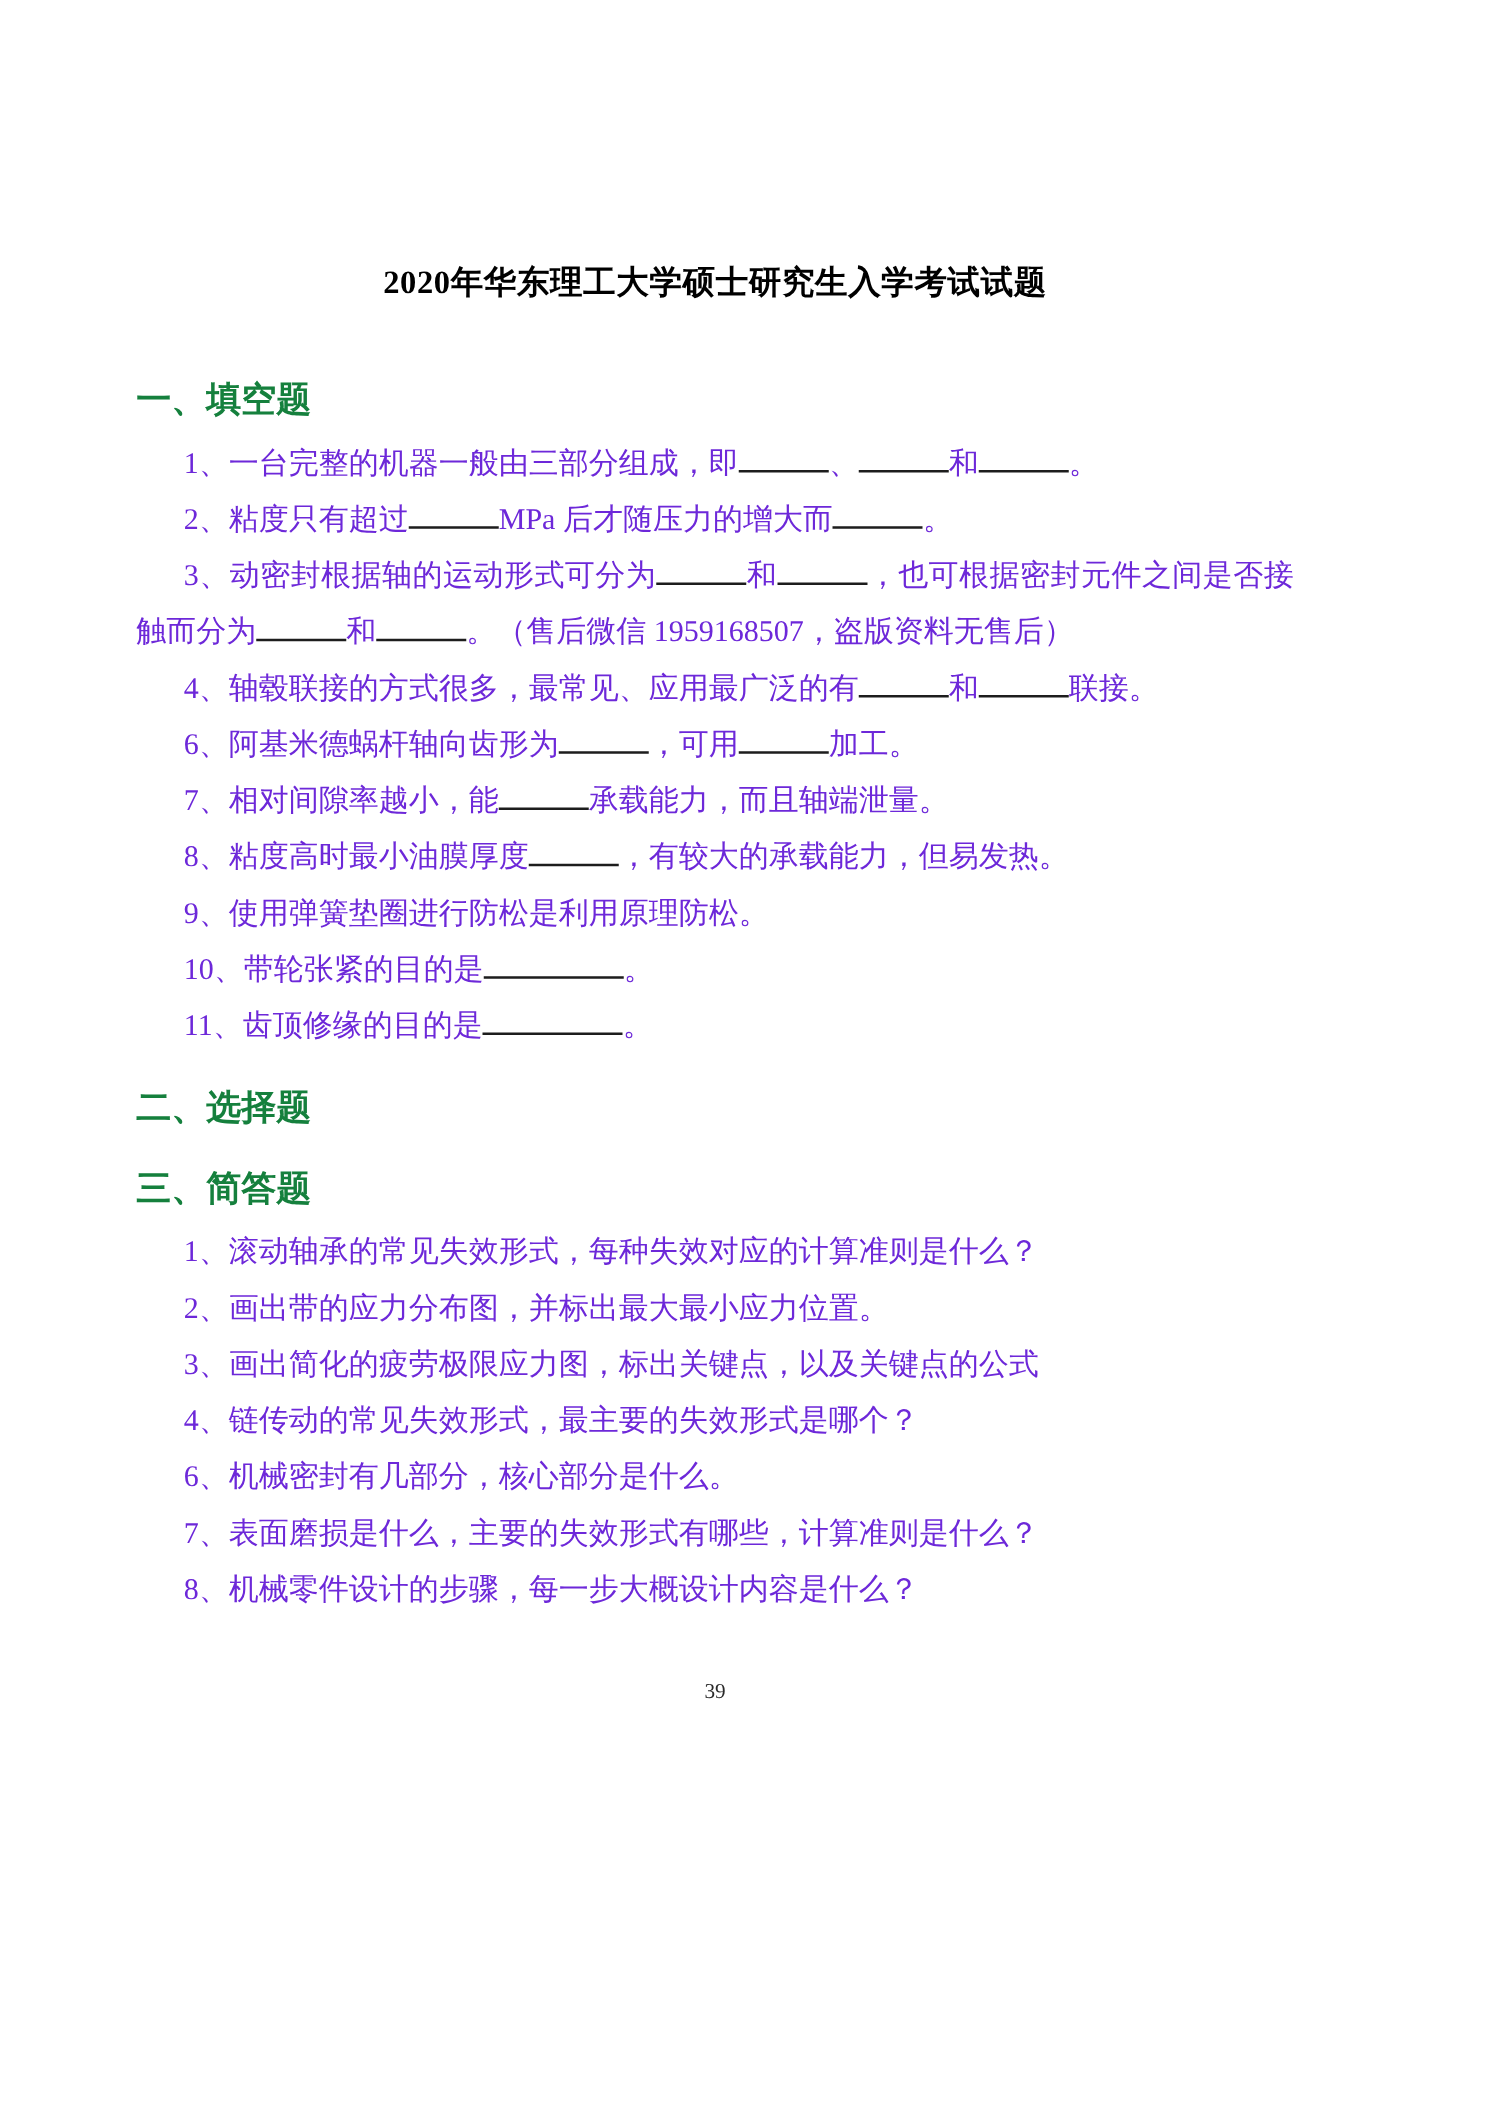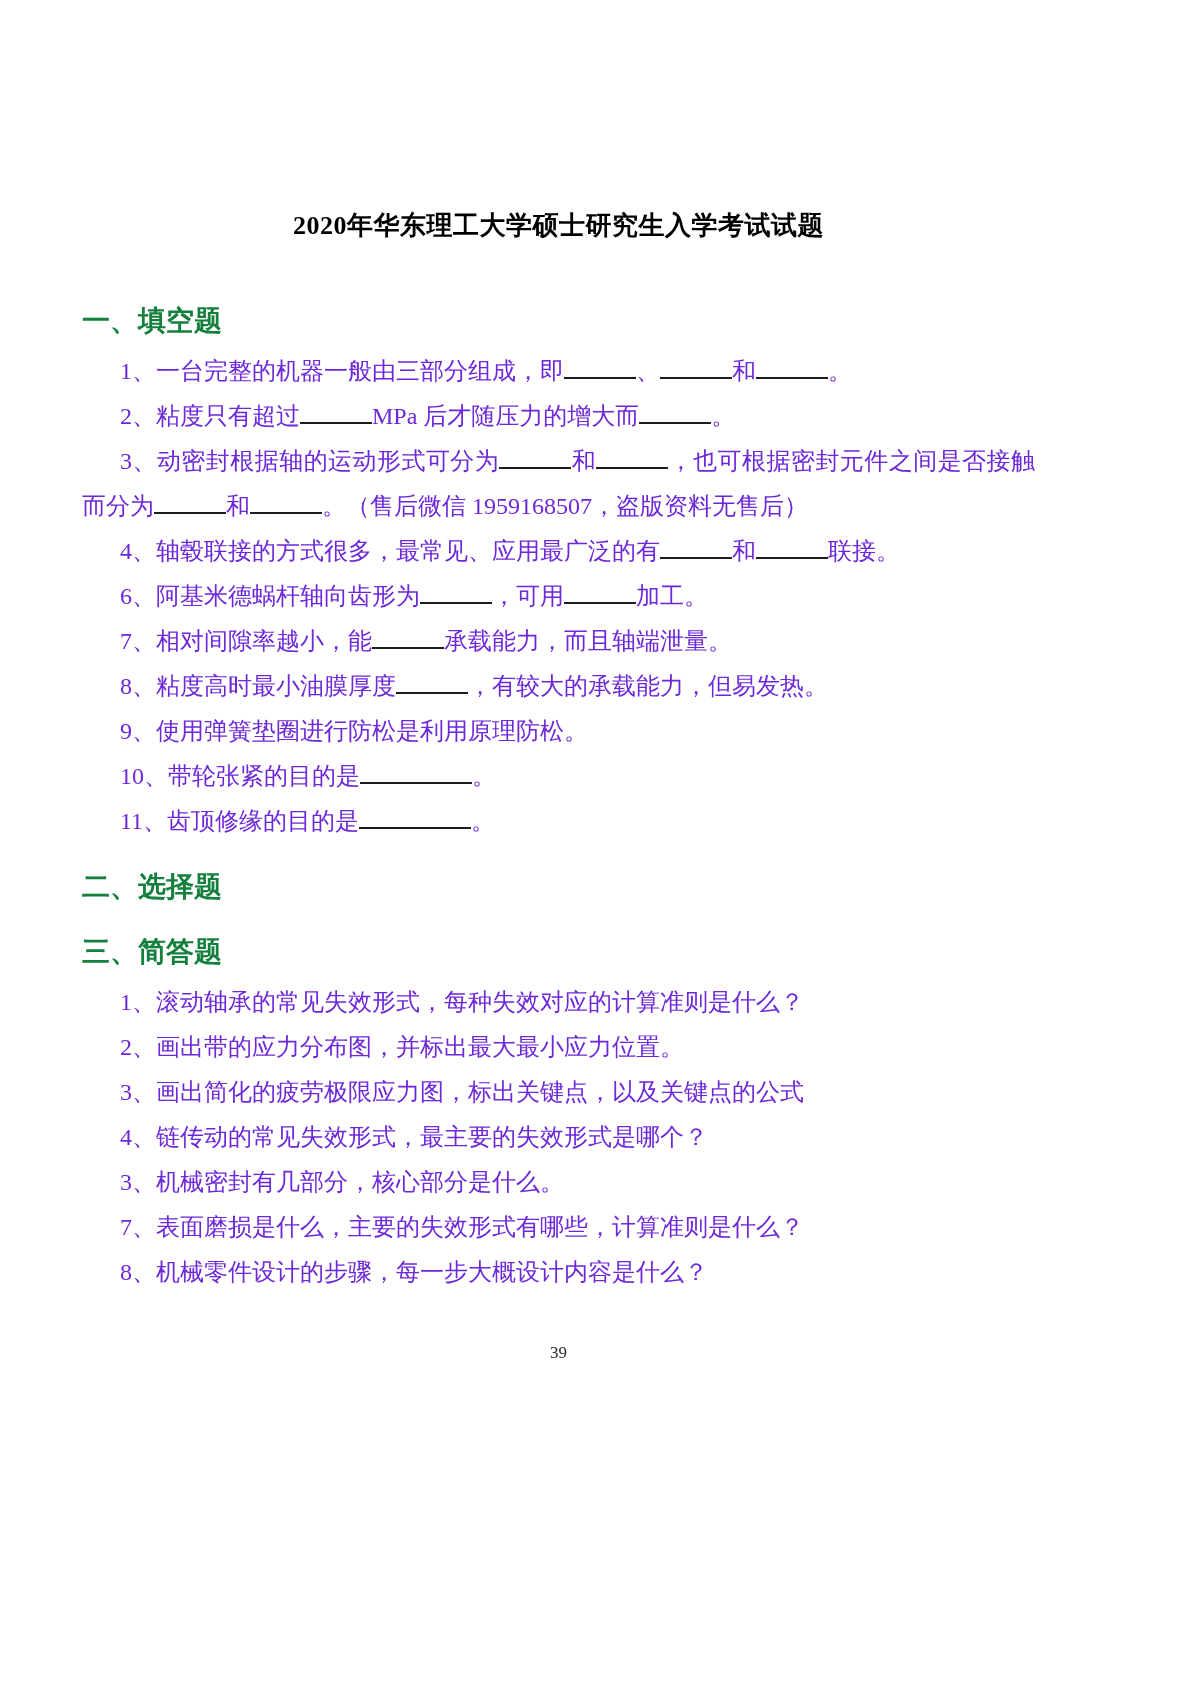--- a/index.html
+++ b/index.html
@@ -8,21 +8,21 @@
     width: 1190px;
     height: 1683px;
     overflow: hidden;
     position: relative;
     font-family: "Liberation Serif", "DejaVu Serif", serif;
     color: #1c1c1c;
   }
   .page {
     width: 100%;
     height: 100%;
-    padding: 206px 155px 0 82px;
+    padding: 206px 155px 0 109px;
   }
   .doc-title {
     text-align: center;
     font-size: 26px;
     font-weight: bold;
     line-height: 40px;
     color: #000000;
     letter-spacing: 0.5px;
   }
   .sections { margin-top: 52px; }
@@ -79,20 +79,20 @@
       <section>
         <h2 class="section-heading">二、选择题</h2>
       </section>
       <section>
         <h2 class="section-heading">三、简答题</h2>
         <div class="questions">
           <p class="question">1、滚动轴承的常见失效形式，每种失效对应的计算准则是什么？</p>
           <p class="question">2、画出带的应力分布图，并标出最大最小应力位置。</p>
           <p class="question">3、画出简化的疲劳极限应力图，标出关键点，以及关键点的公式</p>
           <p class="question">4、链传动的常见失效形式，最主要的失效形式是哪个？</p>
-          <p class="question">3、机械密封有几部分，核心部分是什么。</p>
+          <p class="question">6、机械密封有几部分，核心部分是什么。</p>
           <p class="question">7、表面磨损是什么，主要的失效形式有哪些，计算准则是什么？</p>
           <p class="question">8、机械零件设计的步骤，每一步大概设计内容是什么？</p>
         </div>
       </section>
     </main>
   <div class="page-number">39</div>
 </div>
 
 </body></html>

